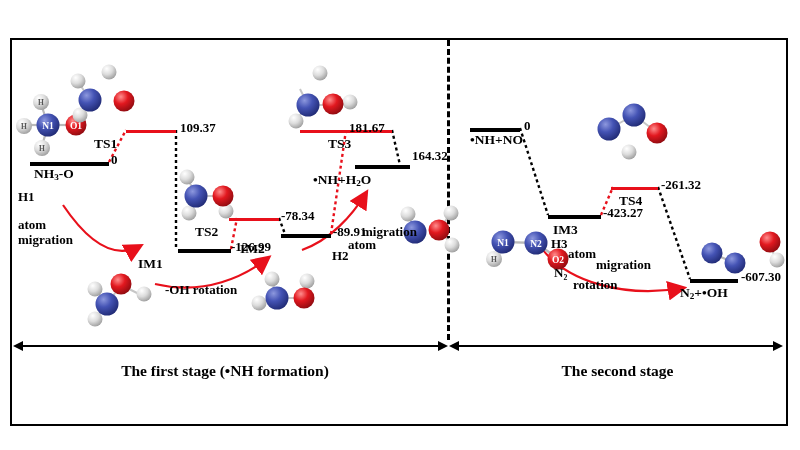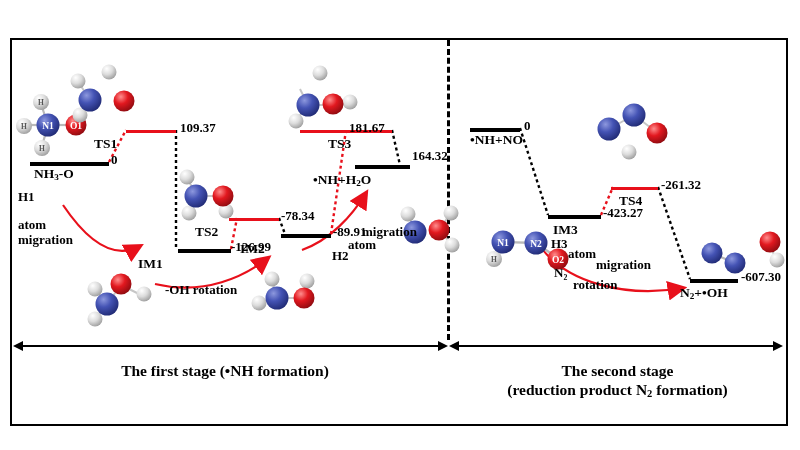--- a/index.html
+++ b/index.html
@@ -274,15 +274,14 @@
   <div class="arrowhead ah-left" style="left:13px; top:341px;"></div>
   <div class="arrowhead ah-right" style="left:438px; top:341px;"></div>
 
   <div class="axis" style="left:457px; top:345px; width:318px;"></div>
   <div class="arrowhead ah-left" style="left:449px; top:341px;"></div>
   <div class="arrowhead ah-right" style="left:773px; top:341px;"></div>
 
   <div class="txt stage" style="left:0; top:362px; width:450px;">The first stage (•NH formation)</div>
 
   <div class="txt stage" style="left:455px; top:362px; width:325px;">The second stage</div>
-  <div class="txt stage" style="left:455px; top:381px; width:325px; text-align:center;">(reduction product N<sub>2</sub> formation)</div>
 
 </div>
 
 </body></html>

